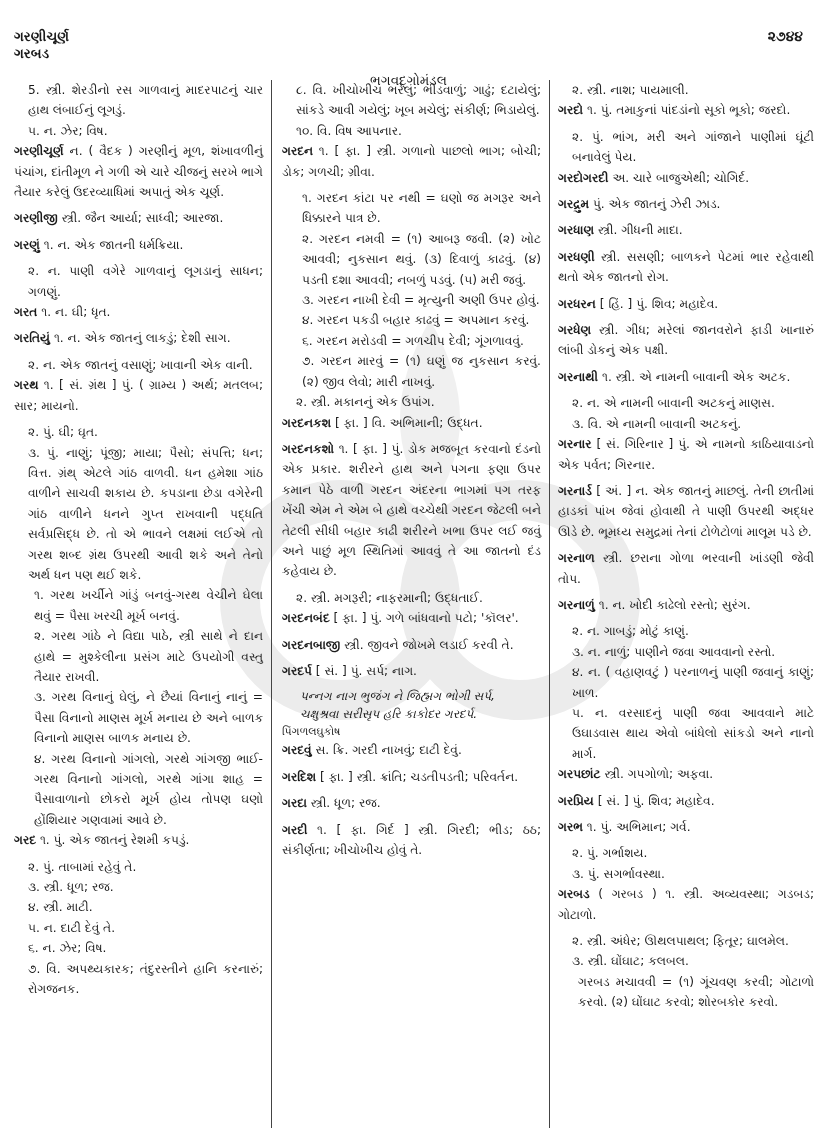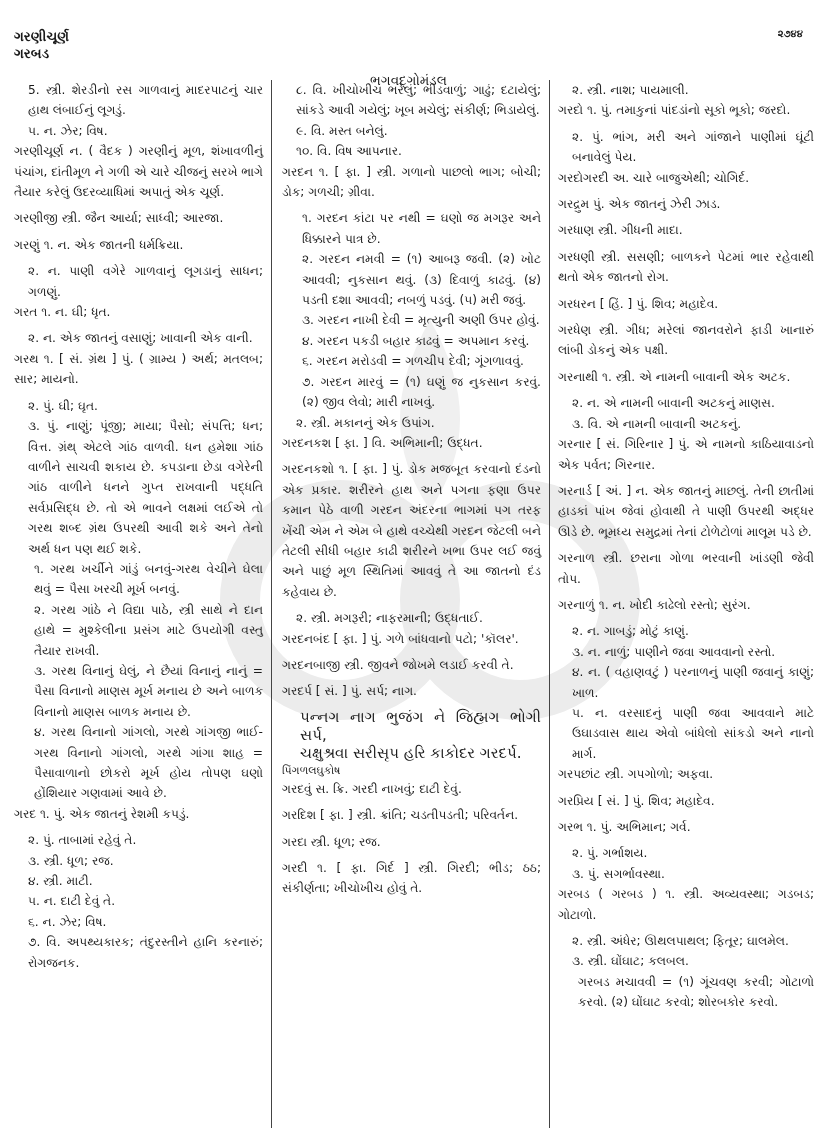--- a/index.html
+++ b/index.html
@@ -3,32 +3,32 @@
 <meta charset="utf-8">
 <style>
   html, body { margin:0; padding:0; background:#ffffff; }
   body { width:825px; height:1135px; position:relative; overflow:hidden;
          font-family:"DejaVu Sans", sans-serif; color:#1a1a1a; }
   .watermark { position:absolute; left:220px; top:300px; width:420px; height:460px; pointer-events:none; }
   .watermark svg { width:100%; height:100%; }
   .header { position:absolute; top:28px; left:14px; right:22px; height:40px; }
   .hdr-left { position:absolute; left:0; top:0; font-weight:bold; font-size:13.5px; line-height:17px; }
   .hdr-center { position:absolute; left:0; right:0; top:0; text-align:center; font-size:13.5px;margin-top:44px; }
-  .hdr-right { position:absolute; right:0; top:0; font-weight:bold; font-size:10px;text-align:right; }
+  .hdr-right { position:absolute; right:0; top:0; font-weight:bold; font-size:14px;text-align:right; }
   .columns { position:absolute; top:80px; left:14px; width:800px; height:1048px; display:flex; }
   .col { box-sizing:border-box; font-size:12.2px; line-height:20.4px; }
   .col1 { width:257px; padding-right:8px; }
   .col2 { width:279px; padding:0 8px 0 10px; border-left:1px solid #444; border-right:1px solid #444; }
   .col3 { width:264px; padding-left:8px; }
   .entry { margin-bottom:6px; }
   .line { display:block; text-align:justify; }
-  .hw { font-weight:normal; }
+  .hw { font-weight:bold; }
   .sub { padding-left:14px; }
   .idiom { padding-left:20px; }
-  .verse { font-size:15px; padding-left:18px; line-height:18px; }
+  .verse { font-size:12px; padding-left:18px; line-height:18px;font-style:italic; }
   .cite { text-align:left; font-size:11px; line-height:17px; }
 </style>
 </head>
 <body>
 
 <div class="watermark">
   <svg viewBox="0 0 420 460">
     <circle cx="120" cy="300" r="100" fill="none" stroke="#ececec" stroke-width="40"></circle>
     <circle cx="300" cy="300" r="100" fill="none" stroke="#ececec" stroke-width="40"></circle>
     <path d="M210 20 C 170 90, 170 150, 210 210 C 250 150, 250 90, 210 20 Z" fill="#f0f0f0"></path>
@@ -46,39 +46,39 @@
 
 <div class="columns">
   <div class="col col1">
       <div class="line sub"><span>5. સ્ત્રી. શેરડીનો રસ ગાળવાનું માદરપાટનું ચાર હાથ લંબાઈનું લૂગડું.</span></div>
       <div class="line sub"><span>૫. ન. ઝેર; વિષ.</span></div>
       <div class="line entry"><span class="hw">ગરણીચૂર્ણ</span><span> ન. ( વૈદક ) ગરણીનું મૂળ, શંખાવળીનું પંચાંગ, દાંતીમૂળ ને ગળી એ ચારે ચીજનું સરખે ભાગે તૈયાર કરેલું ઉદરવ્યાધિમાં અપાતું એક ચૂર્ણ.</span></div>
       <div class="line entry"><span class="hw">ગરણીજી</span><span> સ્ત્રી. જૈન આર્યા; સાધ્વી; આરજા.</span></div>
       <div class="line entry"><span class="hw">ગરણું</span><span> ૧. ન. એક જાતની ધર્મક્રિયા.</span></div>
       <div class="line sub"><span>૨. ન. પાણી વગેરે ગાળવાનું લૂગડાનું સાધન; ગળણું.</span></div>
       <div class="line entry"><span class="hw">ગરત</span><span> ૧. ન. ઘી; ધૃત.</span></div>
+      <div class="line entry"><span class="hw">ગરતિયું</span><span> ૧. ન. એક જાતનું લાકડું; દેશી સાગ.</span></div>
       <div class="line sub"><span>૨. ન. એક જાતનું વસાણું; ખાવાની એક વાની.</span></div>
       <div class="line entry"><span class="hw">ગરથ</span><span> ૧. [ સં. ગ્રંથ ] પું. ( ગ્રામ્ય ) અર્થ; મતલબ; સાર; માયનો.</span></div>
       <div class="line sub"><span>૨. પું. ઘી; ઘૃત.</span></div>
       <div class="line sub"><span>૩. પું. નાણું; પૂંજી; માયા; પૈસો; સંપત્તિ; ધન; વિત્ત. ગ્રંથ્ એટલે ગાંઠ વાળવી. ધન હમેશા ગાંઠ વાળીને સાચવી શકાય છે. કપડાના છેડા વગેરેની ગાંઠ વાળીને ધનને ગુપ્ત રાખવાની પદ્ધતિ સર્વપ્રસિદ્ધ છે. તો એ ભાવને લક્ષમાં લઈએ તો ગરથ શબ્દ ગ્રંથ ઉપરથી આવી શકે અને તેનો અર્થ ધન પણ થઈ શકે.</span></div>
       <div class="line idiom"><span>૧. ગરથ ખર્ચીને ગાંડું બનવું-ગરથ વેચીને ઘેલા થવું = પૈસા ખરચી મૂર્ખ બનવું.</span></div>
       <div class="line idiom"><span>૨. ગરથ ગાંઠે ને વિદ્યા પાઠે, સ્ત્રી સાથે ને દાન હાથે = મુશ્કેલીના પ્રસંગ માટે ઉપયોગી વસ્તુ તૈયાર રાખવી.</span></div>
       <div class="line idiom"><span>૩. ગરથ વિનાનું ઘેલું, ને છૈયાં વિનાનું નાનું = પૈસા વિનાનો માણસ મૂર્ખ મનાય છે અને બાળક વિનાનો માણસ બાળક મનાય છે.</span></div>
       <div class="line idiom"><span>૪. ગરથ વિનાનો ગાંગલો, ગરથે ગાંગજી ભાઈ-ગરથ વિનાનો ગાંગલો, ગરથે ગાંગા શાહ = પૈસાવાળાનો છોકરો મૂર્ખ હોય તોપણ ઘણો હોંશિયાર ગણવામાં આવે છે.</span></div>
       <div class="line entry"><span class="hw">ગરદ</span><span> ૧. પું. એક જાતનું રેશમી કપડું.</span></div>
       <div class="line sub"><span>૨. પું. તાબામાં રહેવું તે.</span></div>
       <div class="line sub"><span>૩. સ્ત્રી. ધૂળ; રજ.</span></div>
       <div class="line sub"><span>૪. સ્ત્રી. માટી.</span></div>
       <div class="line sub"><span>૫. ન. દાટી દેવું તે.</span></div>
       <div class="line sub"><span>૬. ન. ઝેર; વિષ.</span></div>
       <div class="line sub"><span>૭. વિ. અપથ્યકારક; તંદુરસ્તીને હાનિ કરનારું; રોગજનક.</span></div>
     </div>
   <div class="col col2">
       <div class="line sub"><span>૮. વિ. ખીચોખીચ ભરેલું; ભીડવાળું; ગાઢું; દટાયેલું; સાંકડે આવી ગયેલું; ખૂબ મચેલું; સંકીર્ણ; ભિડાયેલું.</span></div>
-      <div class="line sub"><span>૯. વિ. મસ્ત બનેલું.</span></div>
       <div class="line sub"><span>૧૦. વિ. વિષ આપનાર.</span></div>
       <div class="line entry"><span class="hw">ગરદન</span><span> ૧. [ ફા. ] સ્ત્રી. ગળાનો પાછલો ભાગ; બોચી; ડોક; ગળચી; ગ્રીવા.</span></div>
       <div class="line idiom"><span>૧. ગરદન કાંટા પર નથી = ઘણો જ મગરૂર અને ધિક્કારને પાત્ર છે.</span></div>
       <div class="line idiom"><span>૨. ગરદન નમવી = (૧) આબરૂ જવી. (૨) ખોટ આવવી; નુકસાન થવું. (૩) દિવાળું કાઢવું. (૪) પડતી દશા આવવી; નબળું પડવું. (૫) મરી જવું.</span></div>
       <div class="line idiom"><span>૩. ગરદન નાખી દેવી = મૃત્યુની અણી ઉપર હોવું.</span></div>
       <div class="line idiom"><span>૪. ગરદન પકડી બહાર કાઢવું = અપમાન કરવું.</span></div>
       <div class="line idiom"><span>૬. ગરદન મરોડવી = ગળચીપ દેવી; ગૂંગળાવવું.</span></div>
       <div class="line idiom"><span>૭. ગરદન મારવું = (૧) ઘણું જ નુકસાન કરવું. (૨) જીવ લેવો; મારી નાખવું.</span></div>
       <div class="line sub"><span>૨. સ્ત્રી. મકાનનું એક ઉપાંગ.</span></div>
       <div class="line entry"><span class="hw">ગરદનકશ</span><span> [ ફા. ] વિ. અભિમાની; ઉદ્ધત.</span></div>

